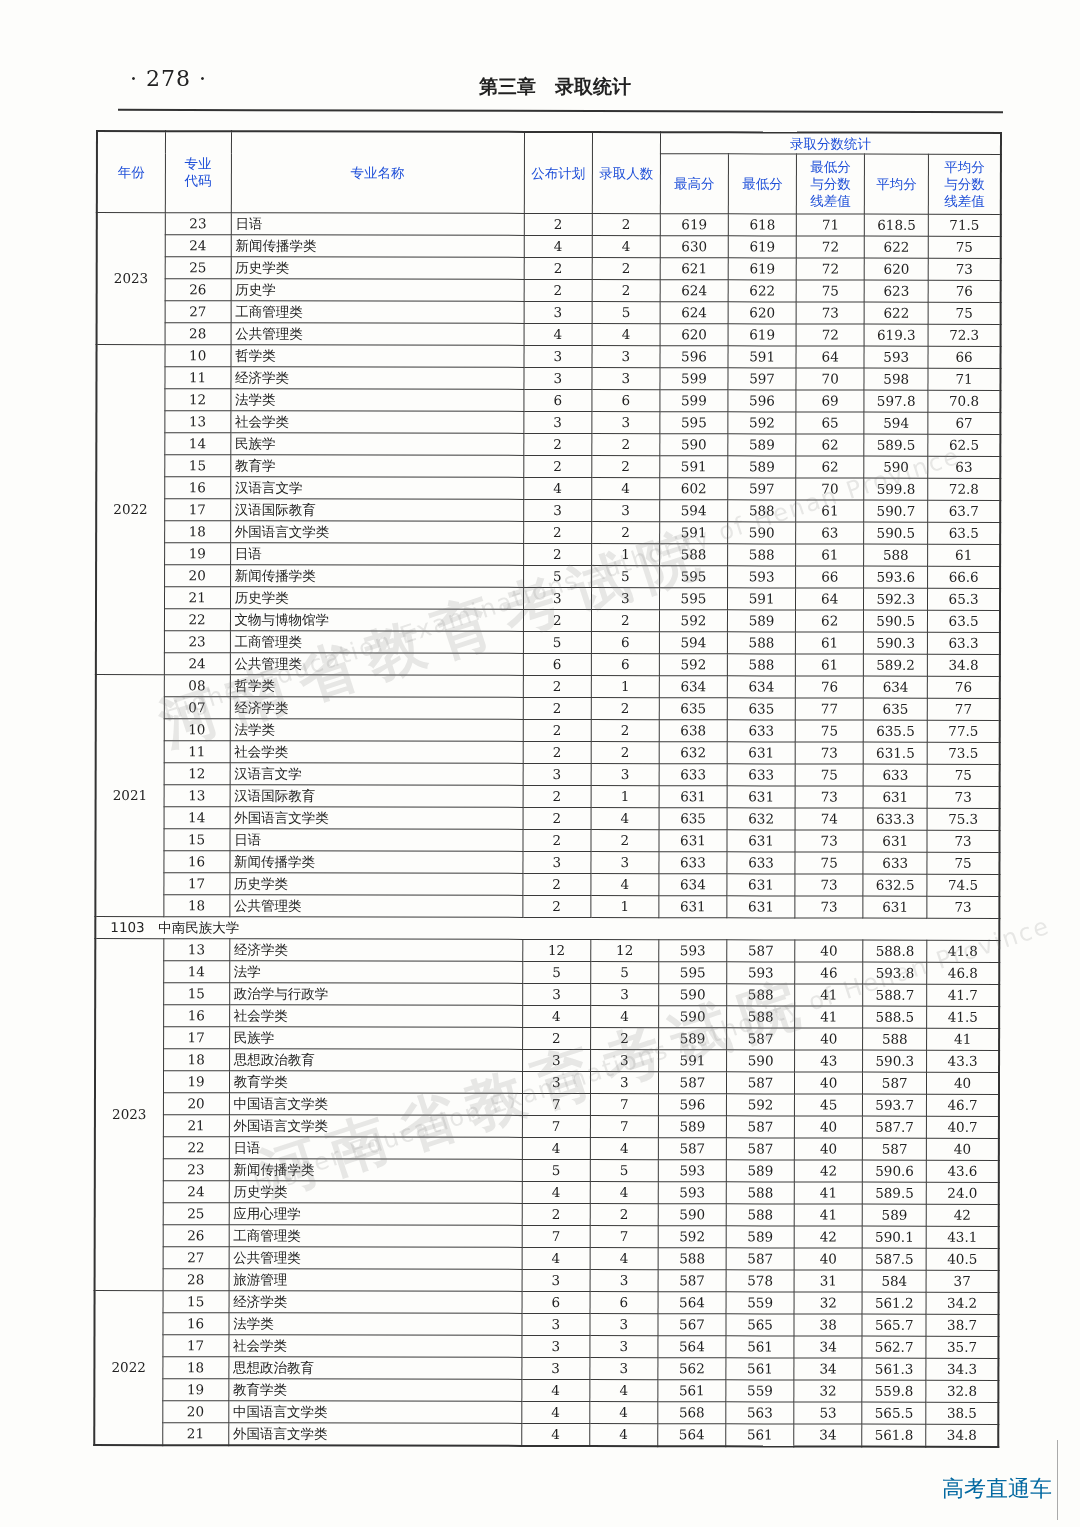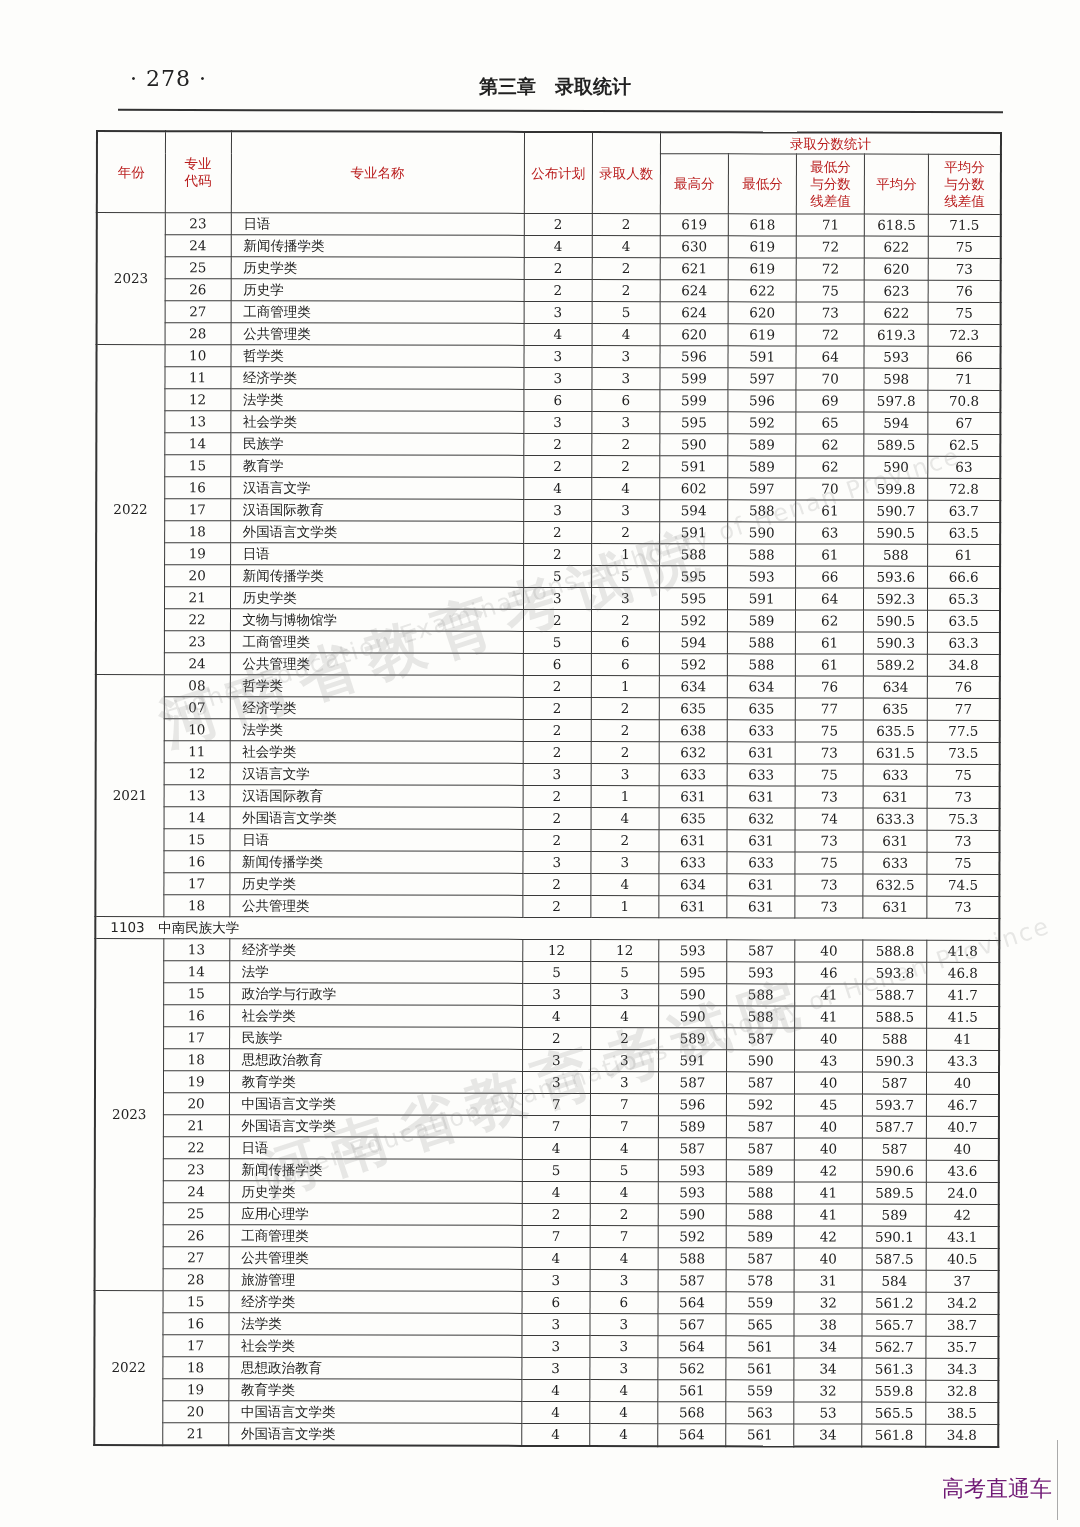--- a/index.html
+++ b/index.html
@@ -6,29 +6,29 @@
   body {
     width: 1080px; height: 1527px; background: #fdfdfb; position: relative; overflow: hidden;
     font-family: "DejaVu Serif", "Liberation Serif", serif; color: #222;
   }
   .page-number { position: absolute; left: 130px; top: 66px; font-size: 22px; letter-spacing: 1px; }
   .chapter-title { position: absolute; left: 0; width: 1110px; top: 74px; text-align: center; font-size: 19px; font-weight: bold; font-family: "DejaVu Sans", sans-serif; }
   .header-rule { position: absolute; left: 118px; top: 110px; width: 885px; height: 0; border-top: 2px solid #333; transform: rotate(0.15deg); }
   .table-wrap { position: absolute; left: 96px; top: 130px; width: 906px; transform: rotate(0.12deg); transform-origin: left top; }
   table { border-collapse: collapse; width: 906px; table-layout: fixed; font-size: 13.5px; }
   th, td { border: 1px solid #3a3a3a; padding: 0; text-align: center; height: 21px; line-height: 21px; font-weight: normal; }
-  th { font-family: "DejaVu Sans", sans-serif; font-size: 13.5px; line-height: 17px; color: #b91c1c; }
-  td.name { text-align: left; padding-left: 12px; font-family: "DejaVu Sans", sans-serif; font-size: 13.5px; }
+  th { font-family: "DejaVu Sans", sans-serif; font-size: 13.5px; line-height: 17px; color: #1d4ed8; }
+  td.name { text-align: left; padding-left: 4px; font-family: "DejaVu Sans", sans-serif; font-size: 13.5px; }
   td.year { vertical-align: middle; }
   td.inst { text-align: left; padding-left: 14px; font-family: "DejaVu Sans", sans-serif; }
   table { border: 2px solid #333; }
   .watermark { position: absolute; pointer-events: none; color: rgba(120,120,120,0.16); font-family: "DejaVu Sans", sans-serif; white-space: nowrap; transform-origin: left top; }
   .wm-cn { font-size: 58px; font-weight: bold; letter-spacing: 14px; }
   .wm-en { font-size: 24px; letter-spacing: 2px; }
-  .footer-brand { position: absolute; right: 28px; top: 1474px; font-family: "DejaVu Sans", sans-serif; font-size: 22px; color: #701a75; }
+  .footer-brand { position: absolute; right: 28px; top: 1474px; font-family: "DejaVu Sans", sans-serif; font-size: 22px; color: #0369a1; }
   .right-edge { position: absolute; right: 22px; top: 1440px; width: 1px; height: 80px; background: #aaa; }
 </style>
 </head>
 <body>
 
 <div class="page-number">· 278 ·</div>
 <div class="chapter-title">第三章　录取统计</div>
 <div class="header-rule"></div>
 
 <div class="table-wrap">

